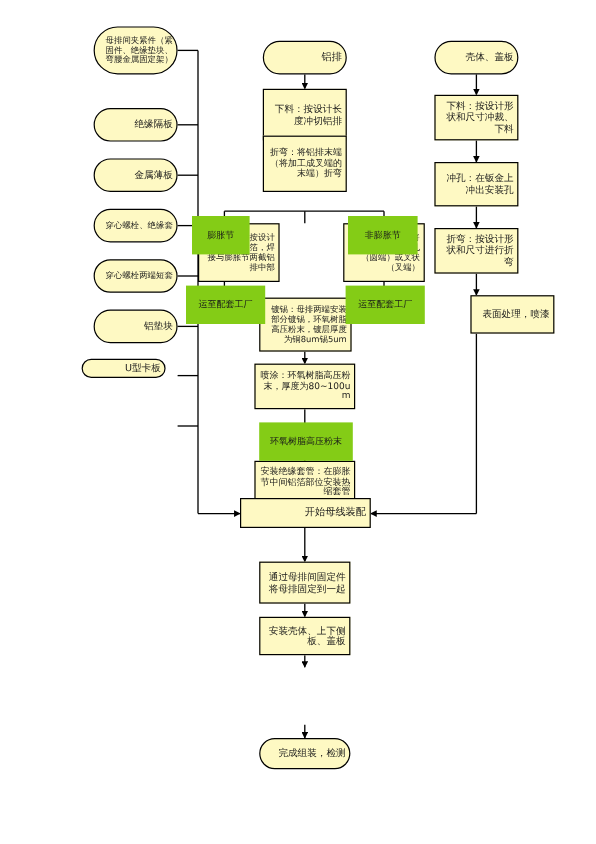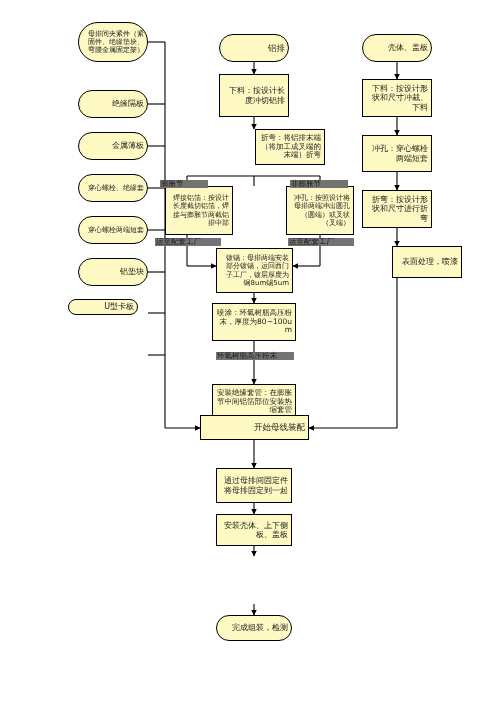--- a/index.html
+++ b/index.html
@@ -49,25 +49,26 @@
     border-radius: 999px;
   }
   .node .txt {
     display: block;
     padding: 1px 3px;
     width: 100%;
   }
   .edge-label {
     position: absolute;
     color: #1a1a1a;
-    background: #737373;
+    background: #84cc16;
+    text-align: center;
     white-space: nowrap;
     line-height: 1.1;
     z-index: 3;
-    padding: 0 1px;
+    padding: 12px 1px;
   }
   .f7  { font-size: 7px; }
   .f75 { font-size: 7.5px; }
   .f8  { font-size: 8px; }
   .f85 { font-size: 8.5px; }
 </style>
 </head>
 <body>
 
 <div id="canvas">
@@ -159,34 +160,34 @@
   </div>
 
   <div class="node term f85" style="left:219px; top:34px; width:70px; height:28px;">
     <span class="txt">铝排</span>
   </div>
 
   <div class="node rect f8" style="left:219px; top:74px; width:70px; height:43px;">
     <span class="txt">下料：按设计长度冲切铝排</span>
   </div>
 
-  <div class="node rect f75" style="left:219px; top:129px; width:70px; height:36px;margin-left:36px;">
+  <div class="node rect f75" style="left:219px; top:113px; width:70px; height:47px;">
     <span class="txt">折弯：将铝排末端（将加工成叉端的末端）折弯</span>
   </div>
 
   <div class="node rect f7" style="left:165px; top:186px; width:68px; height:49px;">
     <span class="txt">焊接铝箔：按设计长度截切铝箔，焊接与膨胀节两截铝排中部</span>
   </div>
 
   <div class="node rect f7" style="left:286px; top:186px; width:68px; height:49px;">
     <span class="txt">冲孔：按照设计将母排两端冲出圆孔（圆端）或叉状（叉端）</span>
   </div>
 
   <div class="node rect f7" style="left:216px; top:248px; width:77px; height:45px;">
-    <span class="txt">镀锡：母排两端安装部分镀锡，运回西门子工厂，镀层厚度为铜8um锡5um</span>
+    <span class="txt">镀锡：母排两端安装部分镀锡，环氧树脂高压粉末，镀层厚度为铜8um锡5um</span>
   </div>
 
   <div class="node rect f75" style="left:212px; top:303px; width:84px; height:38px;">
     <span class="txt">喷涂：环氧树脂高压粉末，厚度为80~100um</span>
   </div>
 
   <div class="node rect f75" style="left:212px; top:384px; width:84px; height:36px;">
     <span class="txt">安装绝缘套管：在膨胀节中间铝箔部位安装热缩套管</span>
   </div>
 
@@ -209,21 +210,21 @@
 
   <div class="node term f8" style="left:362px; top:34px; width:70px; height:28px;">
     <span class="txt">壳体、盖板</span>
   </div>
 
   <div class="node rect f8" style="left:362px; top:79px; width:70px; height:38px;">
     <span class="txt">下料：按设计形状和尺寸冲裁、下料</span>
   </div>
 
   <div class="node rect f8" style="left:362px; top:135px; width:70px; height:37px;">
-    <span class="txt">冲孔：穿心螺栓两端短套</span>
+    <span class="txt">冲孔：在钣金上冲出安装孔</span>
   </div>
 
   <div class="node rect f8" style="left:362px; top:190px; width:70px; height:38px;">
     <span class="txt">折弯：按设计形状和尺寸进行折弯</span>
   </div>
 
   <div class="node rect f8" style="left:362px; top:246px; width:70px; height:32px;margin-left:30px;">
     <span class="txt">表面处理，喷漆</span>
   </div>
 

